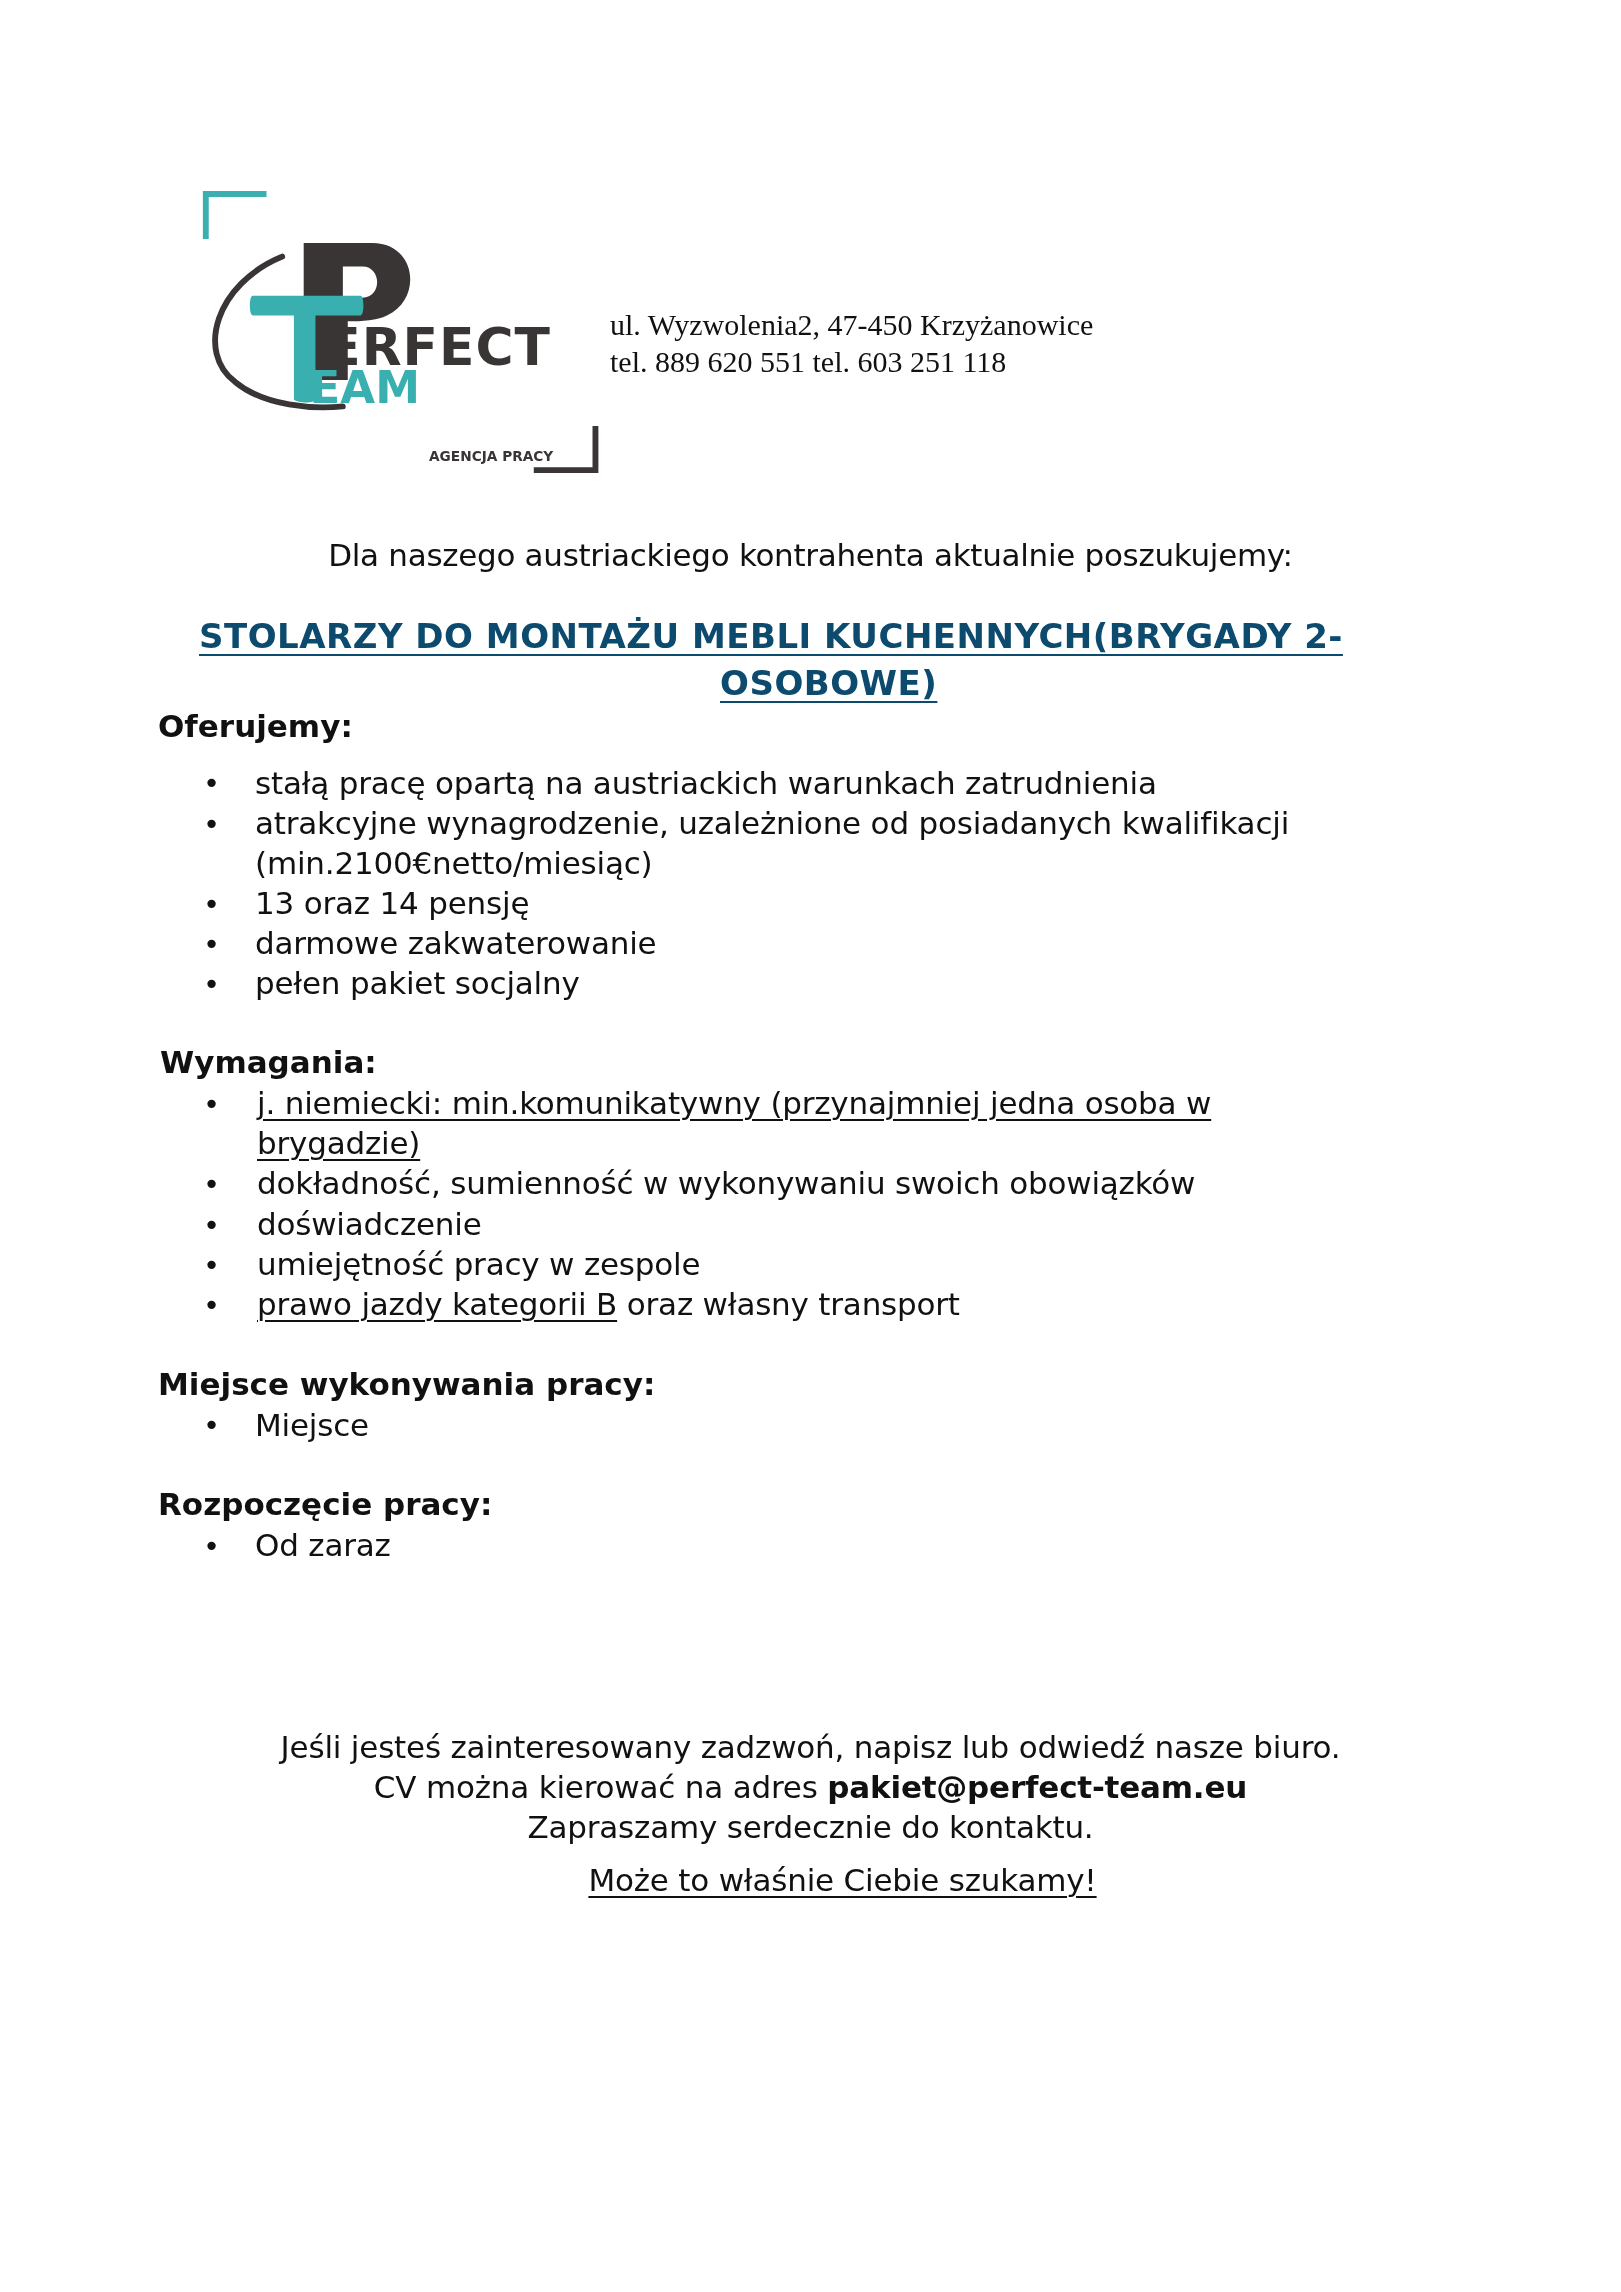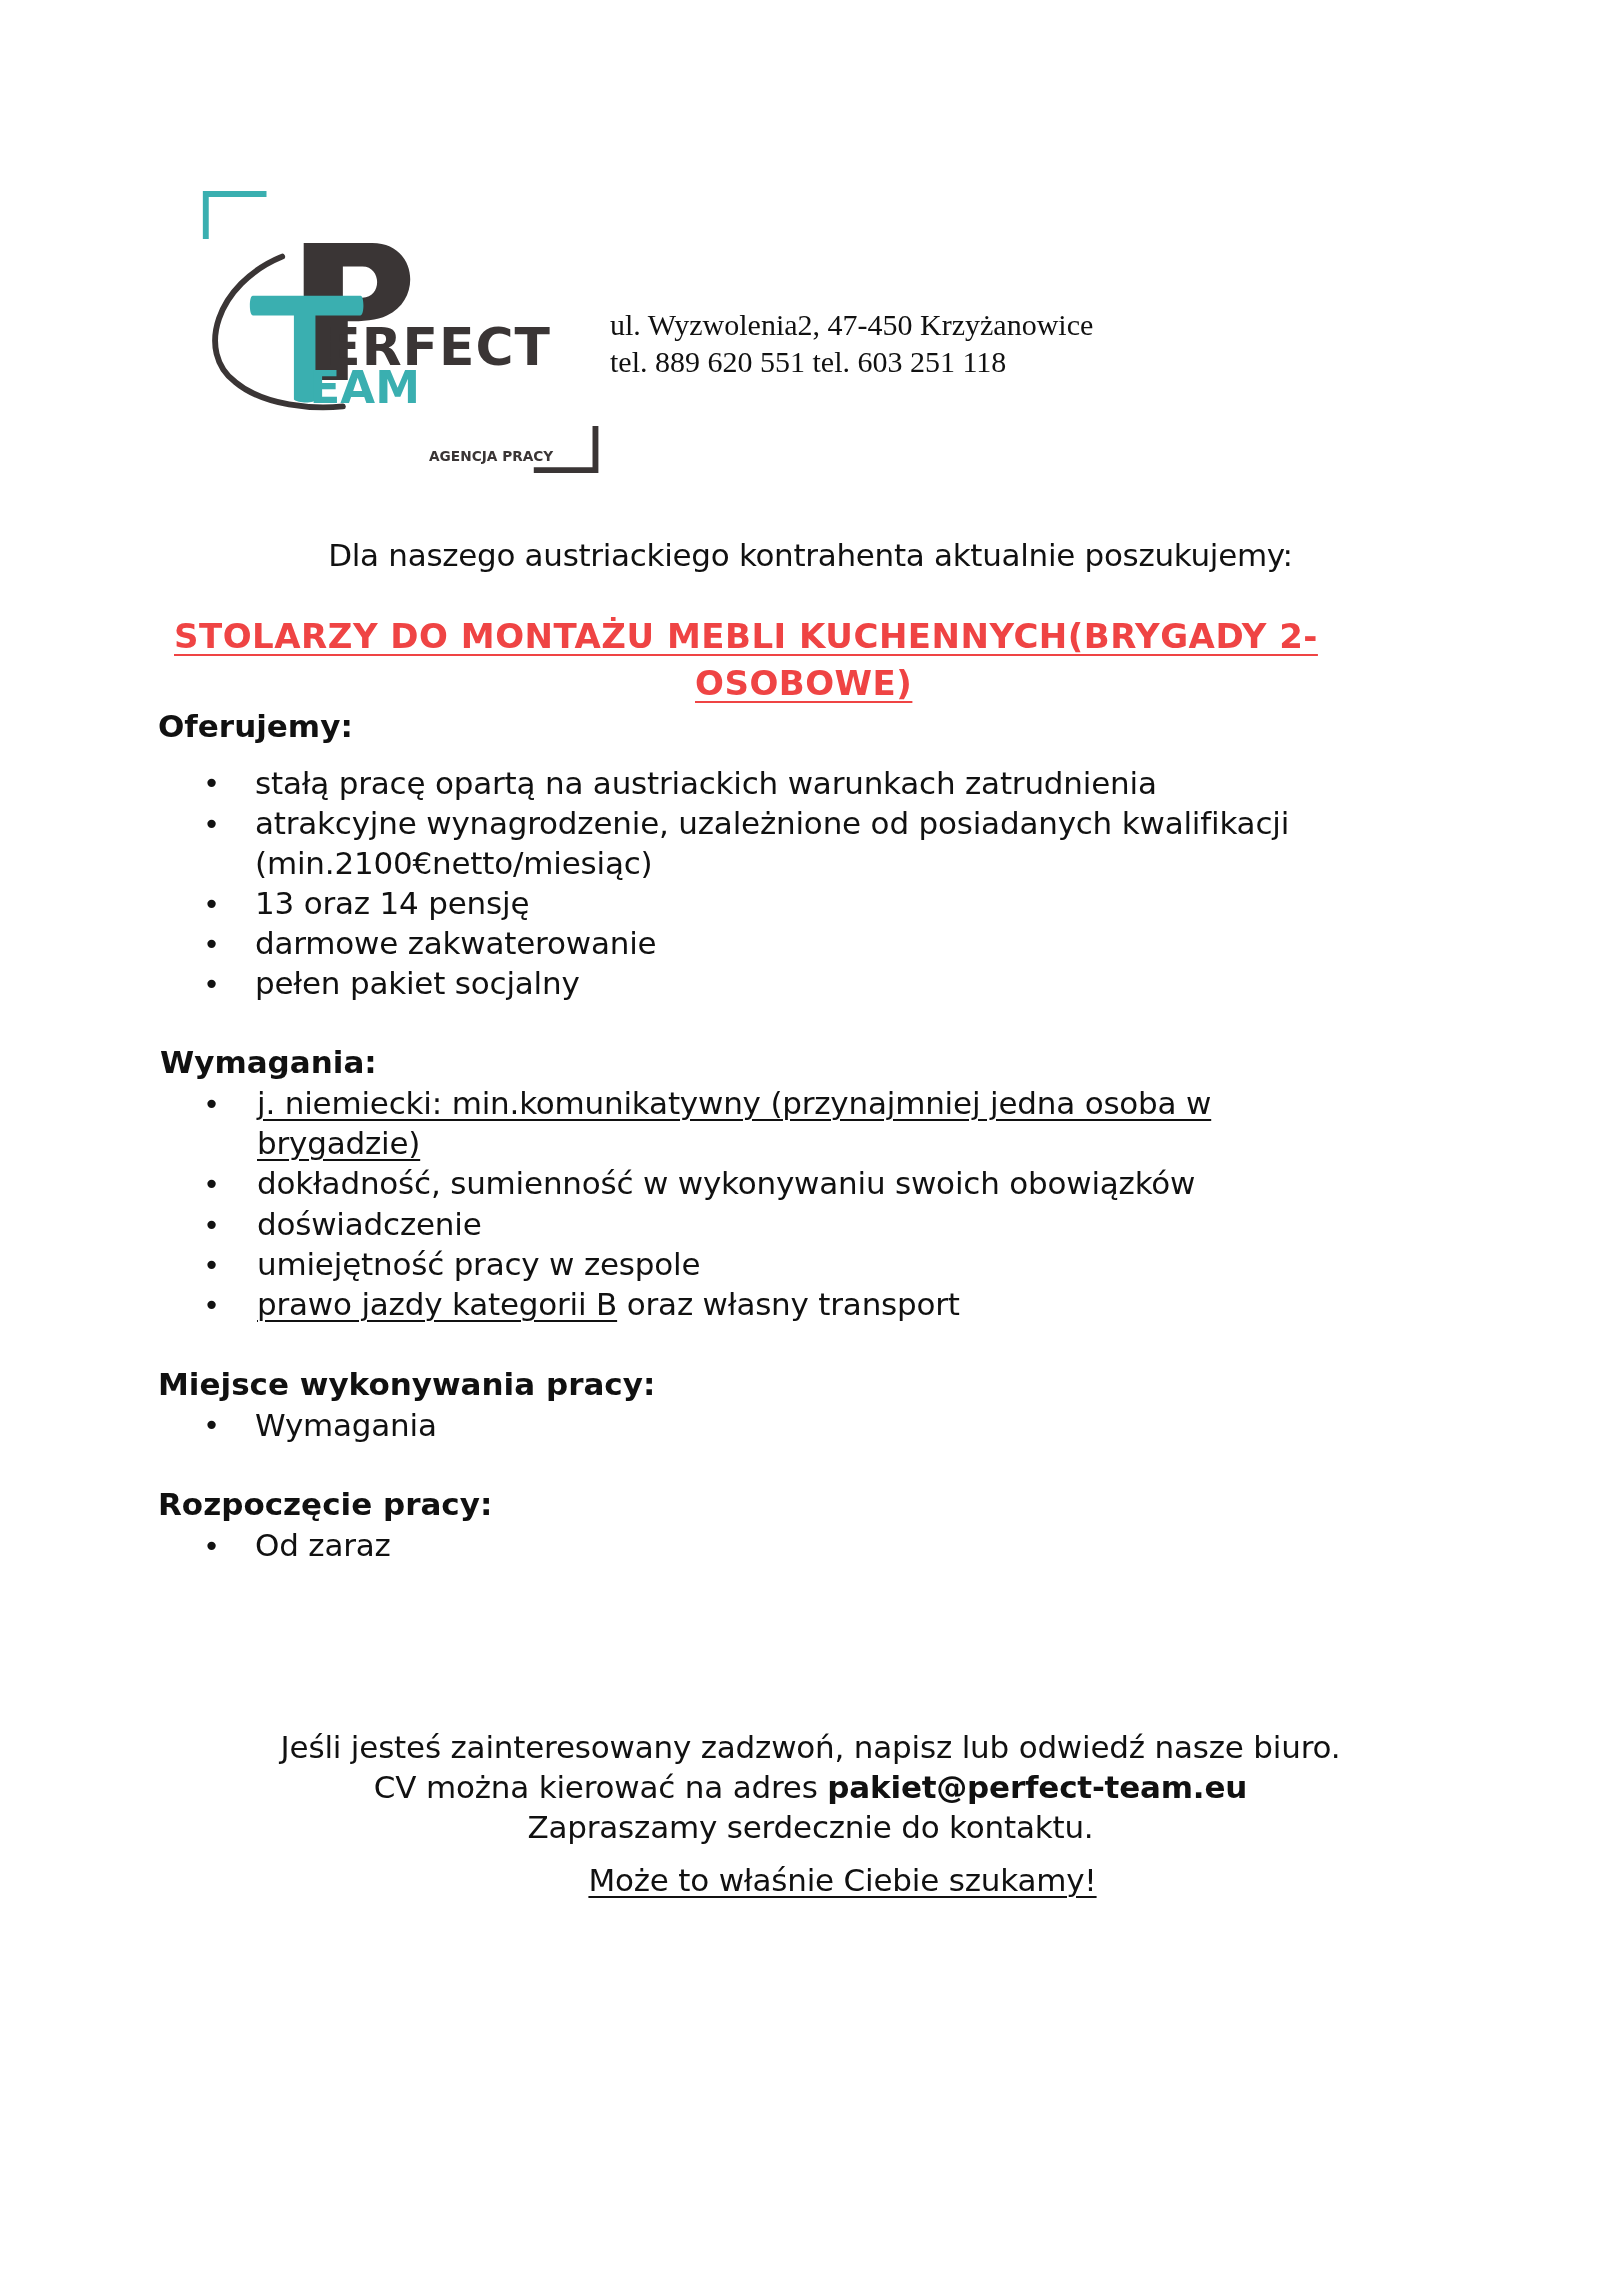--- a/index.html
+++ b/index.html
@@ -2,22 +2,22 @@
 <html><head>
 <meta charset="utf-8">
 <style>
   html, body { margin:0; padding:0; background:#ffffff; }
   body { width:1621px; height:2293px; position:relative; overflow:hidden;
          font-family:"DejaVu Sans", sans-serif; color:#111; }
   .abs { position:absolute; white-space:nowrap; }
   .serif { font-family:"Liberation Serif", serif; }
   .addr { font-size:30px; left:610px; color:#111; }
   .intro { font-size:31px; left:0; width:1621px; text-align:center; letter-spacing:-0.3px; }
-  .title { font-size:34px; font-weight:bold; color:#ef4444; text-decoration:underline;
-           text-decoration-thickness:2px; text-underline-offset:5.9px; letter-spacing:0.5px; }
+  .title { font-size:34px; font-weight:bold; color:#0c4a6e; text-decoration:underline;
+           text-decoration-thickness:2px; text-underline-offset:5.9px; letter-spacing:0.5px;margin-left:25px; }
   .h { font-size:31px; font-weight:bold; left:158px; }
   .li { font-size:31px; left:255px; letter-spacing:-0.2px; }
   .bul { font-size:29px; left:203px; }
   .ul { text-decoration:underline; text-decoration-thickness:2px; text-underline-offset:4.9px; }
   .foot { font-size:31px; left:0; width:1621px; text-align:center; letter-spacing:-0.2px; }
   .logo-txt { font-family:"DejaVu Sans", sans-serif; font-weight:bold; }
 </style>
 </head>
 <body>
 
@@ -82,21 +82,21 @@
 
   <span class="abs bul" style="top:1248px;">•</span>
   <span class="abs li" style="top:1246px;left:257px;">umiejętność pracy w zespole</span>
 
   <span class="abs bul" style="top:1288px;">•</span>
   <span class="abs li" style="top:1286px;left:257px;"><span class="ul">prawo jazdy kategorii B</span><span style="white-space:pre;"> oraz własny transport</span></span>
 </div>
 
 <div class="abs h" style="top:1366px;">Miejsce wykonywania pracy:</div>
 <span class="abs bul" style="top:1408px;">•</span>
-<span class="abs li" style="top:1407px;">Wymagania</span>
+<span class="abs li" style="top:1407px;">Miejsce</span>
 
 <div class="abs h" style="top:1486px;">Rozpoczęcie pracy:</div>
 <span class="abs bul" style="top:1529px;">•</span>
 <span class="abs li" style="top:1527px;">Od zaraz</span>
 
 <div class="abs foot" style="top:1729px;">Jeśli jesteś zainteresowany zadzwoń, napisz lub odwiedź nasze biuro.</div>
 <div class="abs foot" style="top:1769px;"><span style="white-space:pre;">CV można kierować na adres </span><b>pakiet@perfect-team.eu</b></div>
 <div class="abs foot" style="top:1809px;">Zapraszamy serdecznie do kontaktu.</div>
 <div class="abs foot" style="top:1862px;padding-left:32px;"><span class="ul">Może to właśnie Ciebie szukamy!</span></div>
 

